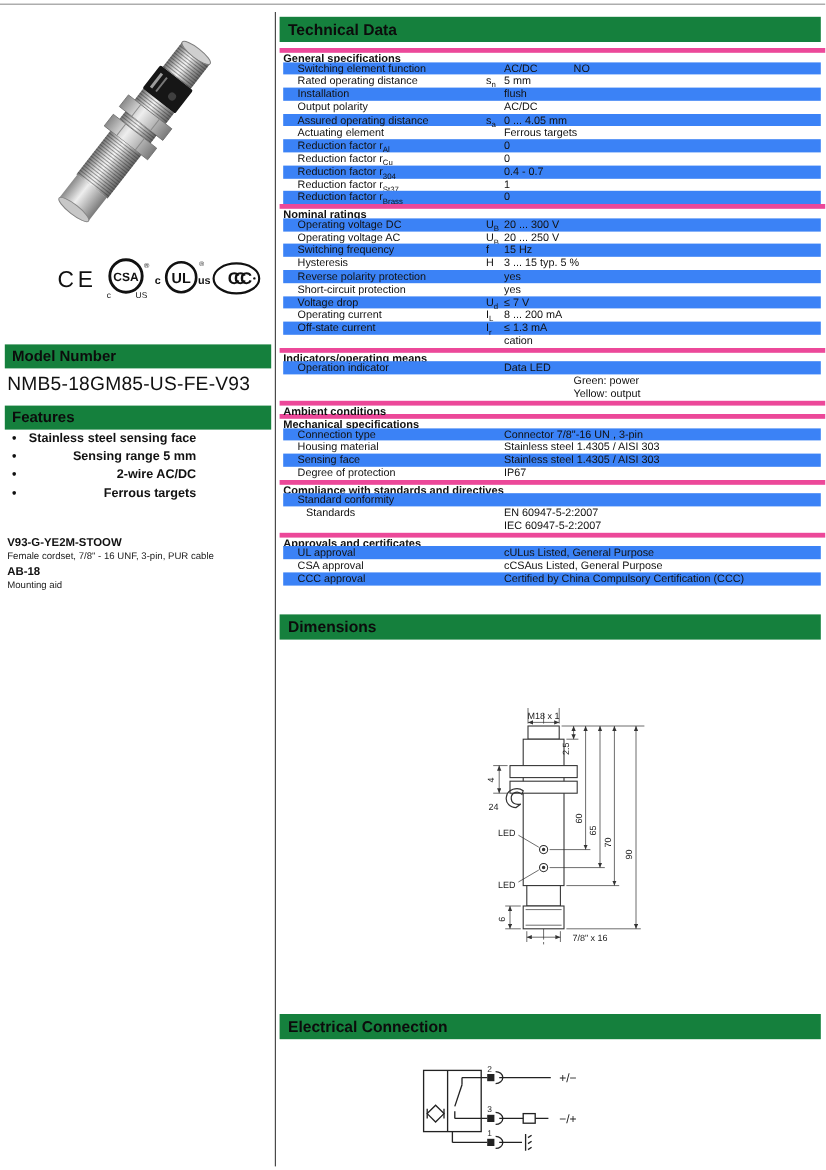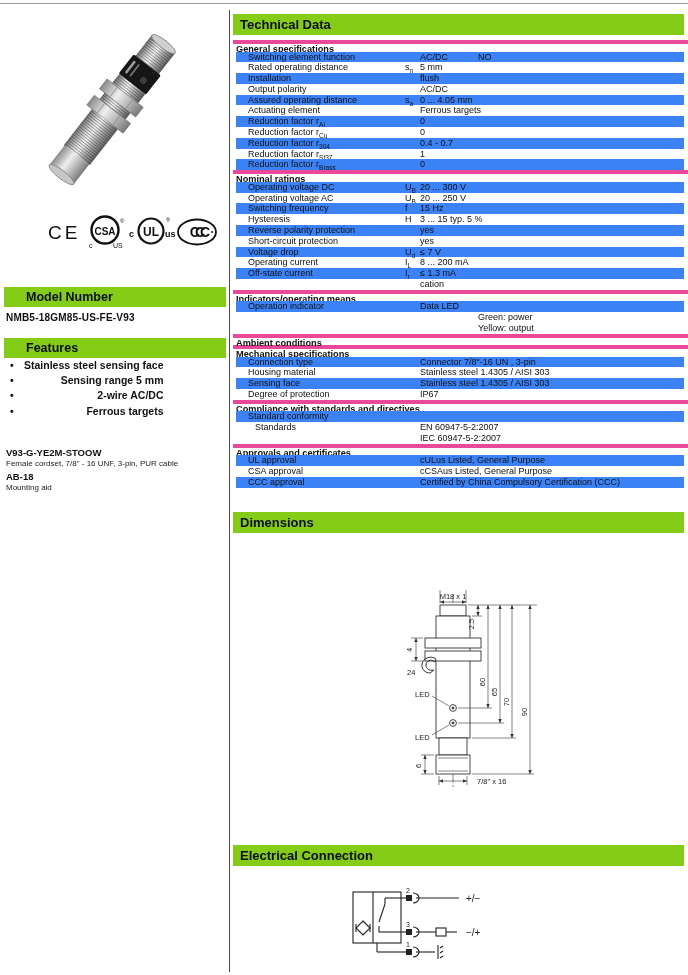--- a/index.html
+++ b/index.html
@@ -2,28 +2,28 @@
 <html><head>
 <meta charset="utf-8">
 <style>
   html,body{margin:0;padding:0;background:#fff;}
   .page{position:relative;width:688px;height:975px;background:#fff;overflow:hidden;
         font-family:"Liberation Sans",sans-serif;color:#111;}
   .top-rule{position:absolute;left:0;top:3px;width:688px;height:1px;background:#9a9a9a;}
   .col-divider{position:absolute;left:229px;top:10px;width:1px;height:962px;background:#4a4a4a;}
 
   
-  .bar{position:absolute;background:#84cc16;color:#0c0c0c;font-weight:bold;overflow:hidden;}
-  .bar-left{left:4px;width:222px;height:20px;font-size:12.5px;line-height:20px;padding-left:22px;box-sizing:border-box;}
+  .bar{position:absolute;background:#15803d;color:#0c0c0c;font-weight:bold;overflow:hidden;}
+  .bar-left{left:4px;width:222px;height:20px;font-size:12.5px;line-height:20px;padding-left:6px;box-sizing:border-box;}
   .bar-right{left:233px;width:451px;height:21px;font-size:13px;line-height:21px;padding-left:7px;box-sizing:border-box;}
 
   
   .photo{position:absolute;left:12px;top:12px;width:204px;height:192px;}
   .logos{position:absolute;left:10px;top:210px;width:210px;height:44px;display:flex;align-items:center;justify-content:flex-end;}
-  .model-value{position:absolute;left:6px;top:312px;font-size:10px;font-weight:bold;letter-spacing:.2px;}
+  .model-value{position:absolute;left:6px;top:312px;font-size:16px;font-weight:normal;letter-spacing:.2px;}
   .features-list{position:absolute;left:6px;top:358px;margin:0;padding:0;list-style:none;text-align:right;}
   .features-list li{position:relative;padding-left:18px;font-size:10.5px;font-weight:bold;line-height:15.2px;}
   .features-list li::before{content:"•";position:absolute;left:4px;top:0;font-size:10.5px;}
   .accessory-list{position:absolute;left:6px;top:445px;width:218px;}
   .acc-name{font-size:9.5px;font-weight:bold;line-height:12px;margin-top:2px;}
   .acc-desc{font-size:8px;line-height:10px;color:#222;}
 
   
   .tech-table{position:absolute;left:233px;top:40px;width:455px;}
   .tgroup-header{height:11.5px;line-height:11.5px;font-size:9.2px;font-weight:bold;

